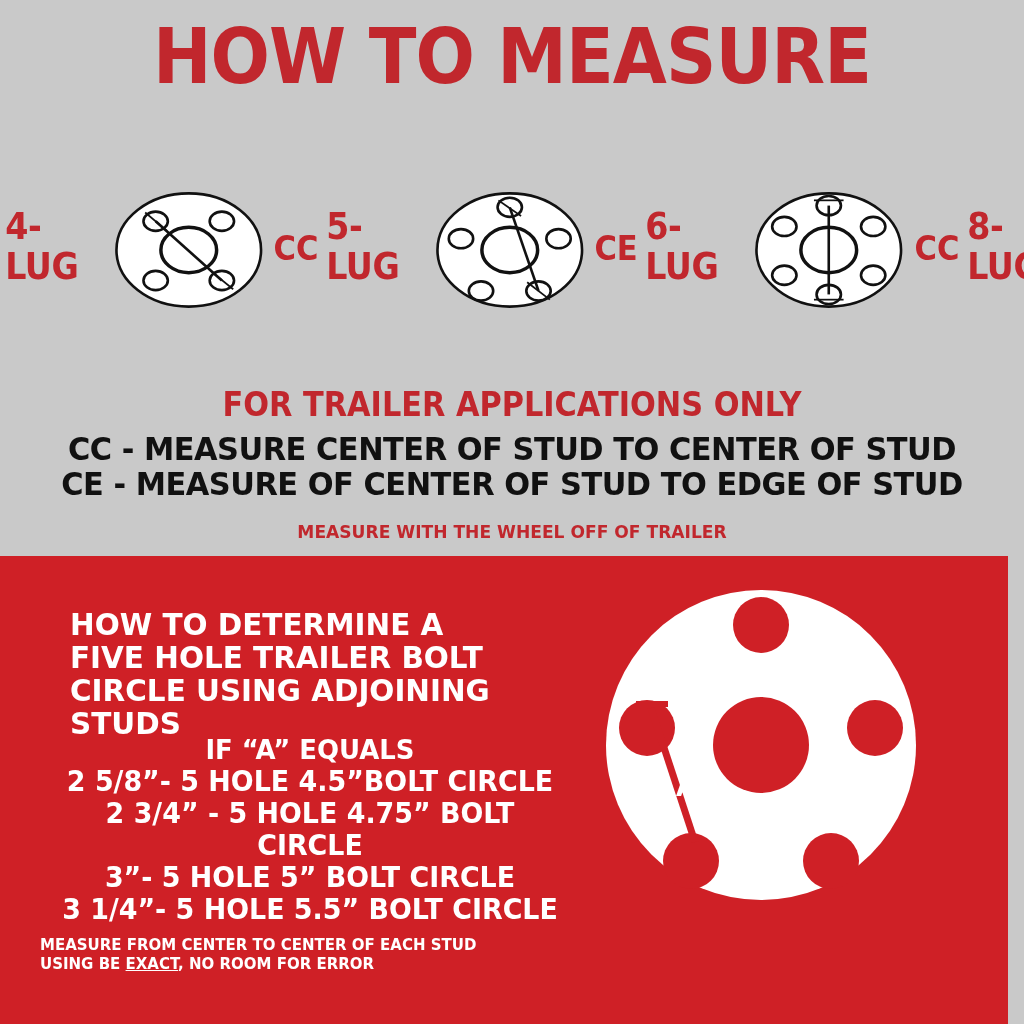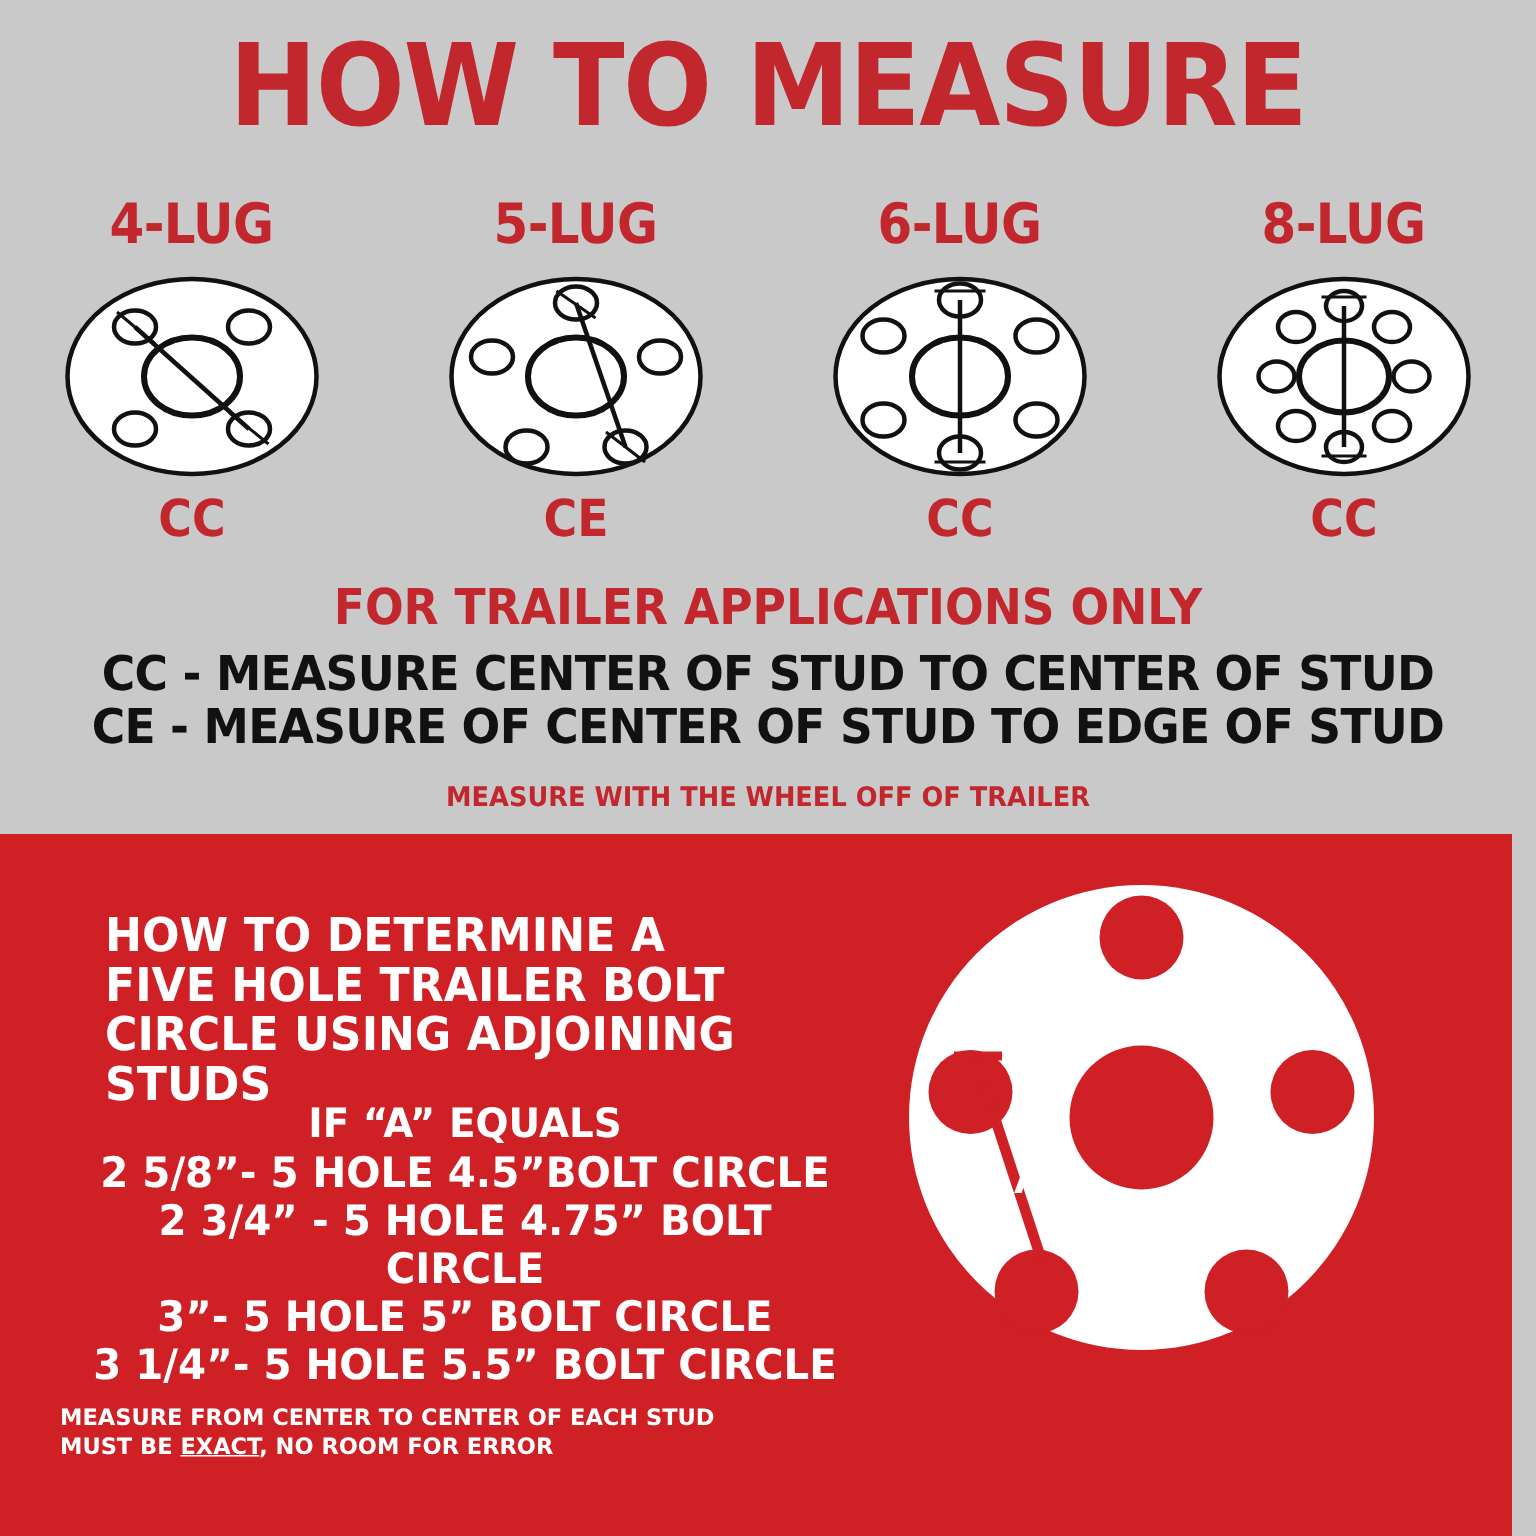--- a/index.html
+++ b/index.html
@@ -28,21 +28,21 @@
     letter-spacing:-1px;
     transform:scaleX(0.92);
   }
 
   .lug-row{
     position:absolute;top:122px;left:0;width:1024px;height:250px;
     display:flex;
   }
   .lug-col{
     flex:1 1 0;
-    display:flex;flex-direction:column;align-items:center;justify-content:center;
+    display:flex;flex-direction:row;align-items:center;
   }
   .lug-title{
     color:#c1272d;
     font-family:"DejaVu Sans", sans-serif;
     font-weight:bold;
     font-size:37px;
     line-height:40px;
     letter-spacing:-0.5px;
     transform:scaleX(0.9);
   }
@@ -250,21 +250,21 @@
       <div class="lead">IF “A” EQUALS</div>
       <div>2 5/8”- 5 HOLE 4.5”BOLT CIRCLE</div>
       <div>2 3/4” - 5 HOLE 4.75” BOLT CIRCLE</div>
       <div>3”- 5 HOLE 5” BOLT CIRCLE</div>
       <div>3 1/4”- 5 HOLE 5.5” BOLT CIRCLE</div>
     </div>
 
     <div class="bottom-note">
       <div>MEASURE FROM CENTER TO CENTER OF EACH STUD</div>
       <div>
-        <span>MUST BE </span><u>EXACT</u><span>, NO ROOM FOR ERROR</span>
+        <span>USING BE </span><u>EXACT</u><span>, NO ROOM FOR ERROR</span>
       </div>
     </div>
 
     <div class="hub-wrap">
       <svg width="330" height="330" viewBox="0 0 330 330">
         <circle cx="165" cy="165" r="155" fill="#ffffff"></circle>
         <circle cx="165" cy="165" r="48" fill="#cf2026"></circle>
         <circle cx="165" cy="45" r="28" fill="#cf2026"></circle>
         <circle cx="279" cy="148" r="28" fill="#cf2026"></circle>
         <circle cx="235" cy="281" r="28" fill="#cf2026"></circle>

